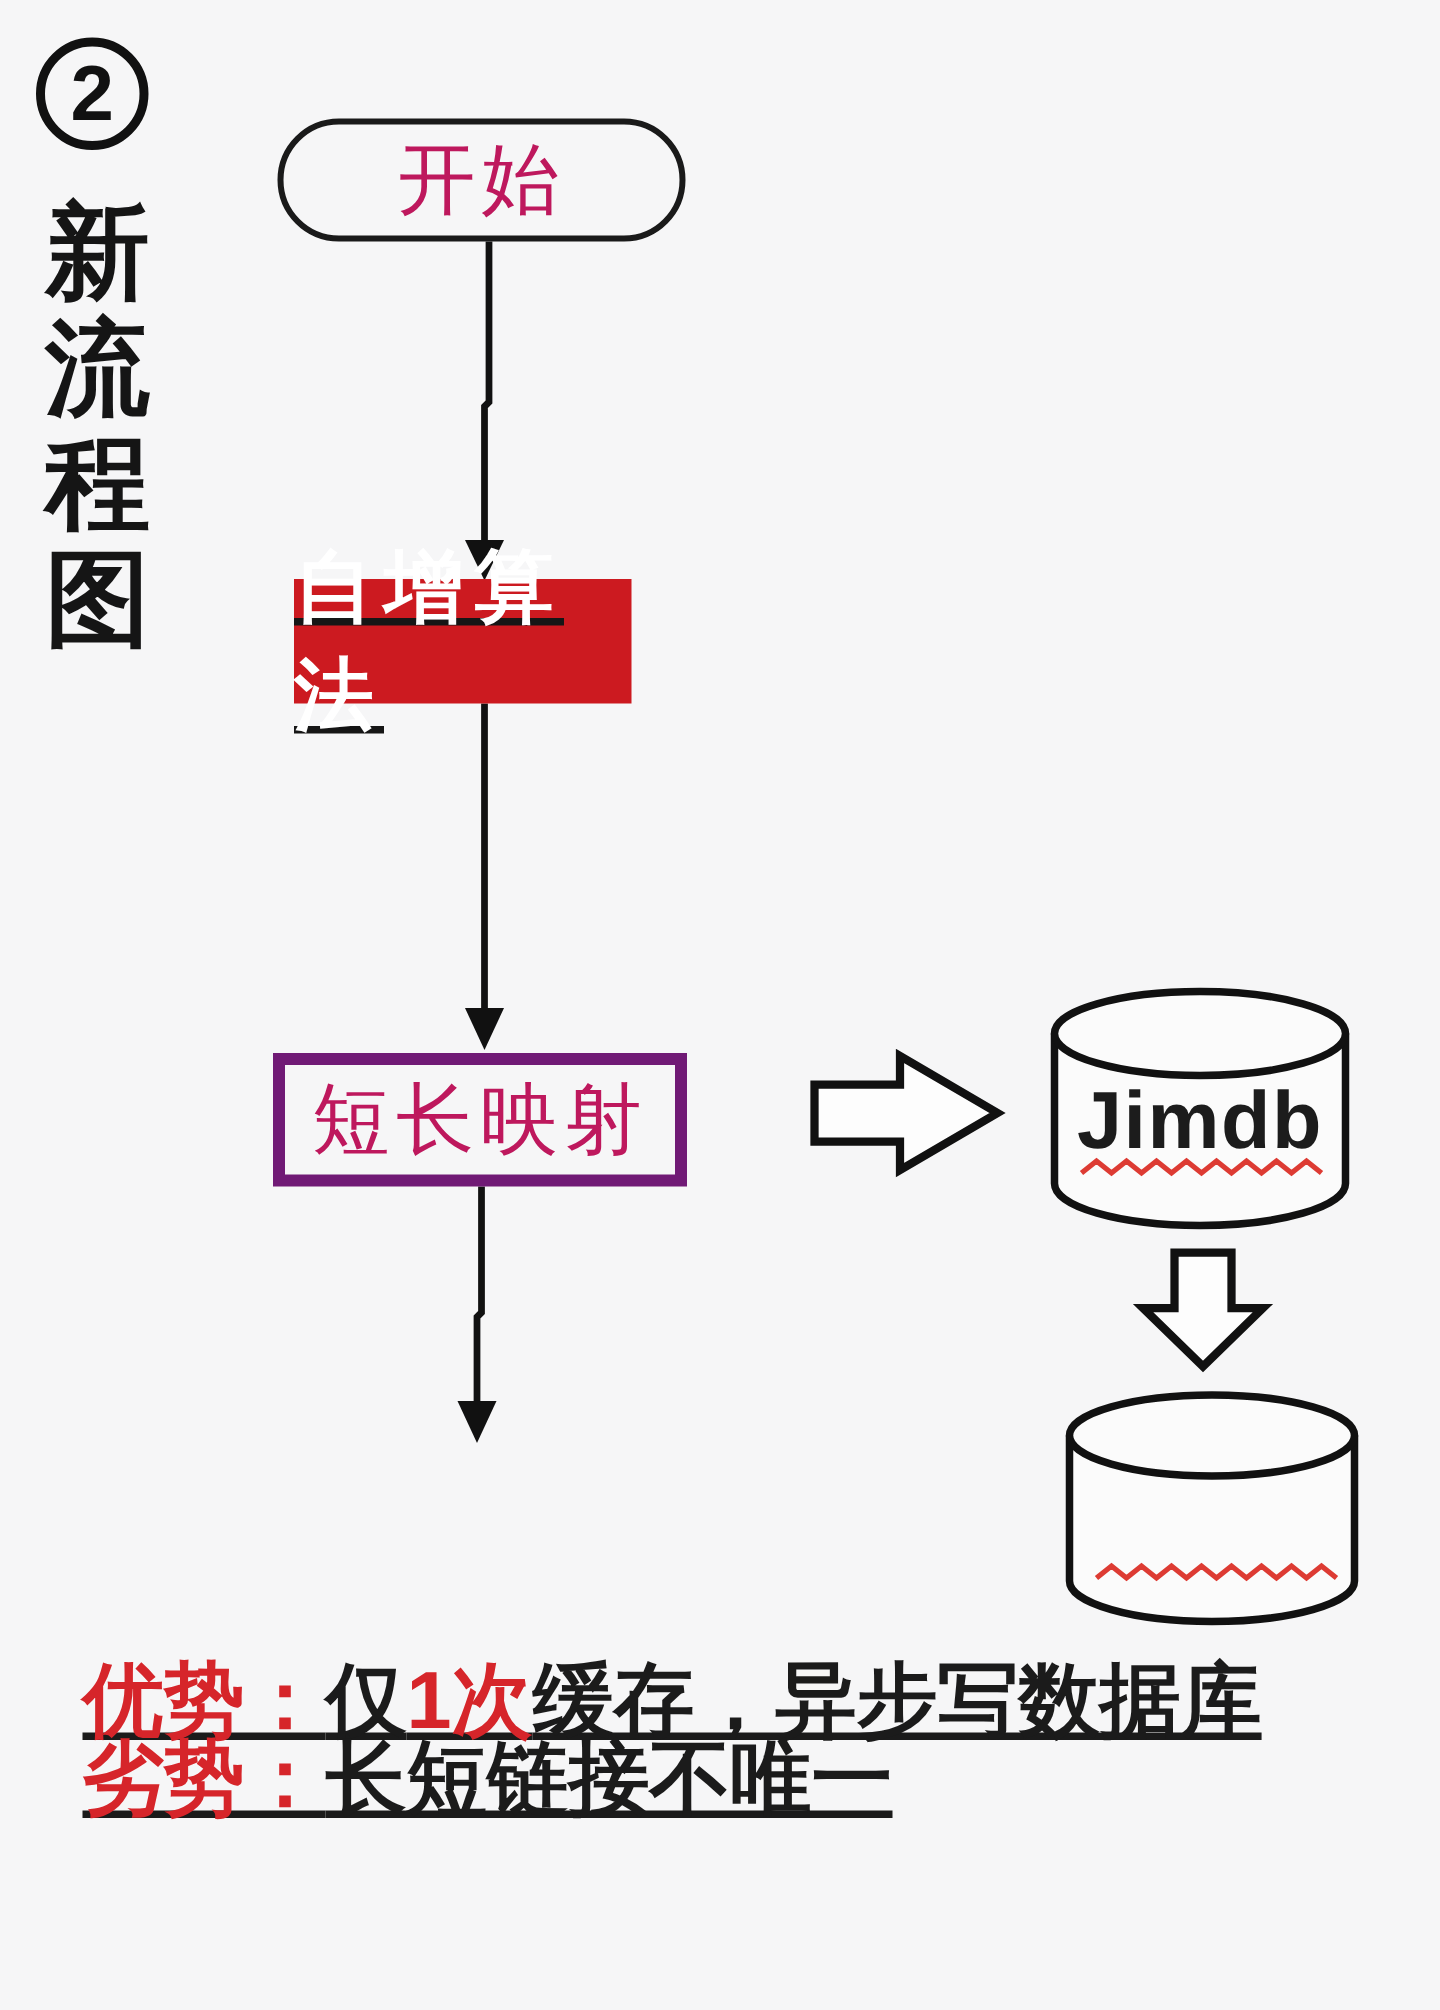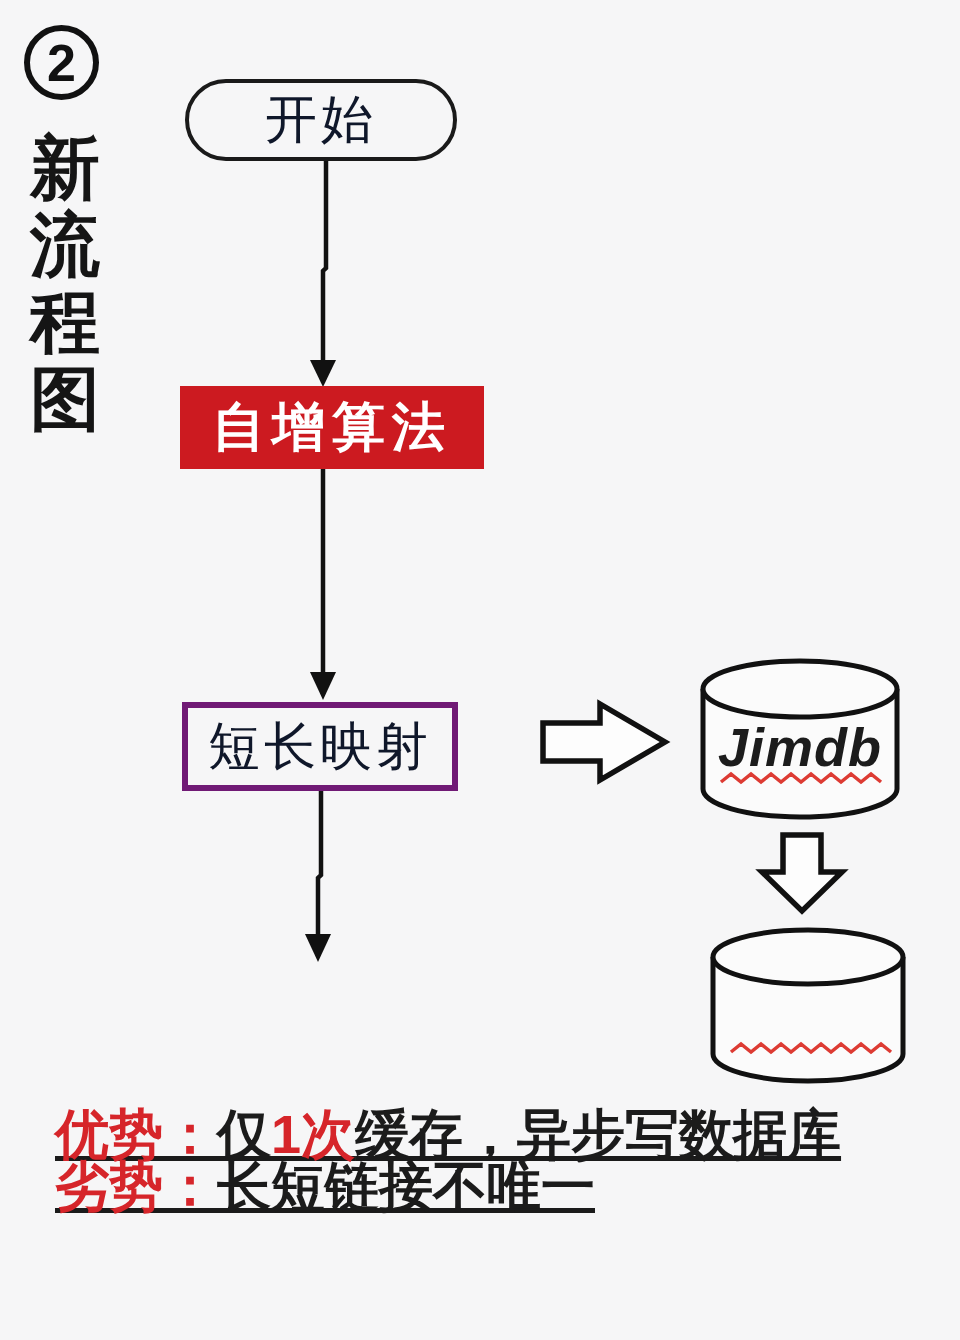--- a/index.html
+++ b/index.html
@@ -27,36 +27,37 @@
     display:block;height:77px;line-height:77px;
     font-size:70px;font-weight:900;color:#151515;
   }
 
   
   .node{
     position:absolute;box-sizing:border-box;
     display:flex;align-items:center;justify-content:center;
     color:#161616;
   }
-  .node .txt{font-size:52px;font-weight:500;letter-spacing:4px;color:#0f172a;}
+  .node .txt{font-size:52px;font-weight:500;letter-spacing:4px;color:#be185d;}
   .pill{border:4px solid #1a1a1a;border-radius:44px;background:transparent;}
-  .rect{border:6px solid #701a75;background:transparent;}
+  .rect{border:8px solid #701a75;background:transparent;}
   .node-start{left:185px;top:79px;width:272px;height:82px;}
   .node-algo{
-    left:180px;top:386px;width:304px;height:83px;
+    left:196px;top:386px;width:225px;height:83px;
     background:var(--box-red,#cc1a20);
+    text-decoration:underline;
   }
   .node-algo .txt{color:#ffffff;font-weight:800;letter-spacing:7px;font-size:53px;}
   .node-map{left:182px;top:702px;width:276px;height:89px;}
   .node-end{left:181px;top:966px;width:275px;height:82px;}
 
   
   .dbtext{
     position:absolute;text-align:center;color:#1c1c1c;
-    font-size:54px;font-weight:600;letter-spacing:1px;font-style:italic;
+    font-size:54px;font-weight:600;letter-spacing:1px;
   }
   .db-jimdb{left:703px;top:716px;width:194px;}
   .db-hbase{left:713px;top:986px;width:190px;}
 
   
   .note{position:absolute;white-space:nowrap;font-size:54px;font-weight:700;line-height:62px;color:#1b1b1b;text-decoration:underline;}
   .note-1{left:55px;top:1103px;}
   .note-2{left:55px;top:1155px;}
   .red{color:var(--text-red,#d6252a);}
   .note .label{font-weight:800;}

